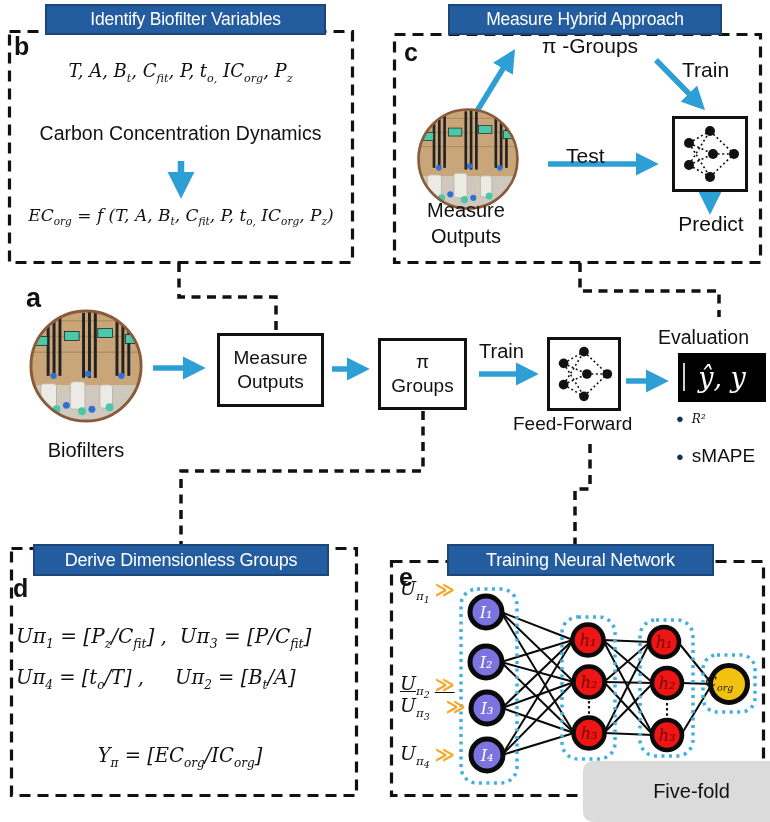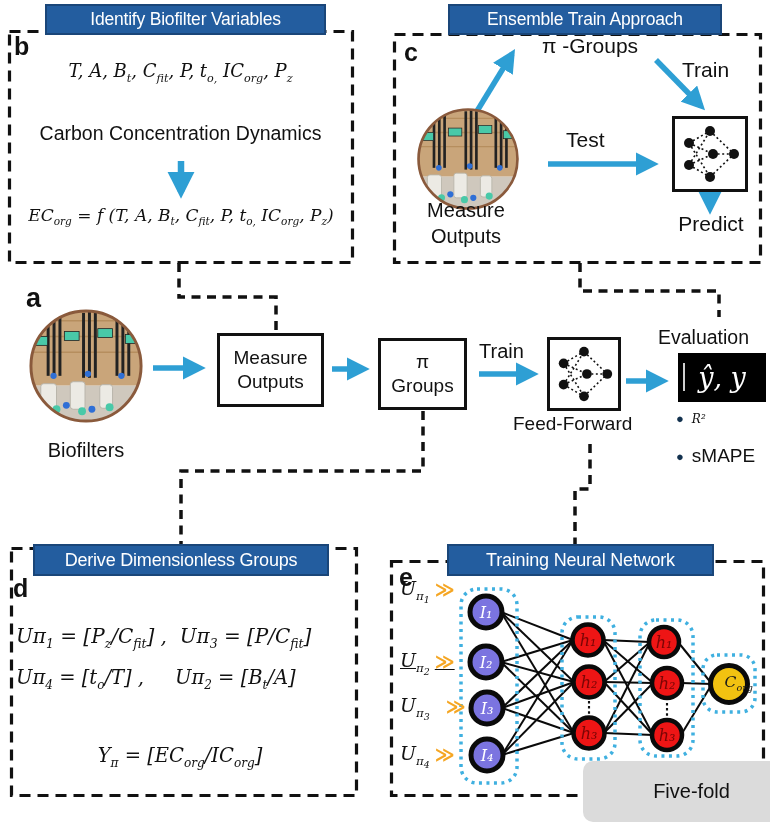--- a/index.html
+++ b/index.html
@@ -64,26 +64,26 @@
 
   <div class="abs hdr z3" style="left:45px;top:4px;width:277px;height:27px;">
     <span>Identify Biofilter Variables</span>
   </div>
   <div class="abs plabel z2" style="left:14px;top:32px;">b</div>
   <div class="abs math z2" style="left:8px;top:60px;width:345px;text-align:center;font-size:18px;">T, A, B<sub>t</sub>, C<sub>fit</sub>, P, t<sub>o,</sub> IC<sub>org</sub>, P<sub>z</sub></div>
   <div class="abs z2" style="left:8px;top:122px;width:345px;text-align:center;font-size:19.5px;">Carbon Concentration Dynamics</div>
   <div class="abs math z2" style="left:2px;top:205px;width:358px;text-align:center;font-size:17px;">EC<sub>org</sub> = f (T, A, B<sub>t</sub>, C<sub>fit</sub>, P, t<sub>o,</sub> IC<sub>org</sub>, P<sub>z</sub>)</div>
 
   <div class="abs hdr z3" style="left:448px;top:4px;width:270px;height:27px;">
-    <span>Ensemble Train Approach</span>
+    <span>Measure Hybrid Approach</span>
   </div>
   <div class="abs plabel z2" style="left:404px;top:38px;">c</div>
   <div class="abs lbl z2" style="left:532px;top:34px;width:116px;text-align:center;">π -Groups</div>
   <div class="abs lbl z2" style="left:682px;top:58px;">Train</div>
-  <div class="abs lbl z2" style="left:566px;top:128px;text-align:center;">Test</div>
+  <div class="abs lbl z2" style="left:566px;top:144px;text-align:center;">Test</div>
   <div class="abs lbl z2" style="left:666px;top:212px;width:90px;text-align:center;">Predict</div>
 
   <svg class="abs z2" style="left:415px;top:106px;" width="106" height="106" viewBox="0 0 120 120">
     <clipPath id="pc2">
         <circle cx="60" cy="60" r="56"></circle>
       </clipPath>
     <g clip-path="url(#pc2)">
       <rect x="0" y="0" width="120" height="80" fill="#c9a57a"></rect>
       <line x1="0" y1="14" x2="120" y2="14" stroke="#b68e5e" stroke-width="1.5"></line>
       <line x1="0" y1="30" x2="120" y2="30" stroke="#b68e5e" stroke-width="1.5"></line>
@@ -337,27 +337,27 @@
       <text x="664" y="648">h₁</text>
       <text x="667" y="689">h₂</text>
       <text x="667" y="741">h₃</text>
     </g>
     <g font-size="15" font-weight="bold" text-anchor="middle" fill="#111">
       <text x="589" y="712">⋮</text>
       <text x="667" y="714">⋮</text>
     </g>
   </svg>
 
-  <div class="abs math z3" style="left:705px;top:673px;width:48px;text-align:right;font-size:15.5px;color:#1a1a1a;">C<sub>org</sub></div>
+  <div class="abs math z3" style="left:705px;top:673px;width:48px;text-align:left;font-size:15.5px;color:#1a1a1a;">C<sub>org</sub></div>
 
   <div class="abs u-row z2" style="left:400px;top:577px;">
     <span class="math">U<sub>π<sub>1</sub></sub></span>
     <span class="chev">≫</span>
   </div>
-  <div class="abs u-row z2" style="left:400px;top:649px;text-decoration:underline;">
+  <div class="abs u-row z2" style="left:400px;top:672px;text-decoration:underline;">
     <span class="math">U<sub>π<sub>2</sub></sub></span>
     <span class="chev">≫</span>
   </div>
   <div class="abs u-row z2" style="left:400px;top:694px;gap:16px;">
     <span class="math">U<sub>π<sub>3</sub></sub></span>
     <span class="chev">≫</span>
   </div>
   <div class="abs u-row z2" style="left:400px;top:742px;">
     <span class="math">U<sub>π<sub>4</sub></sub></span>
     <span class="chev">≫</span>

